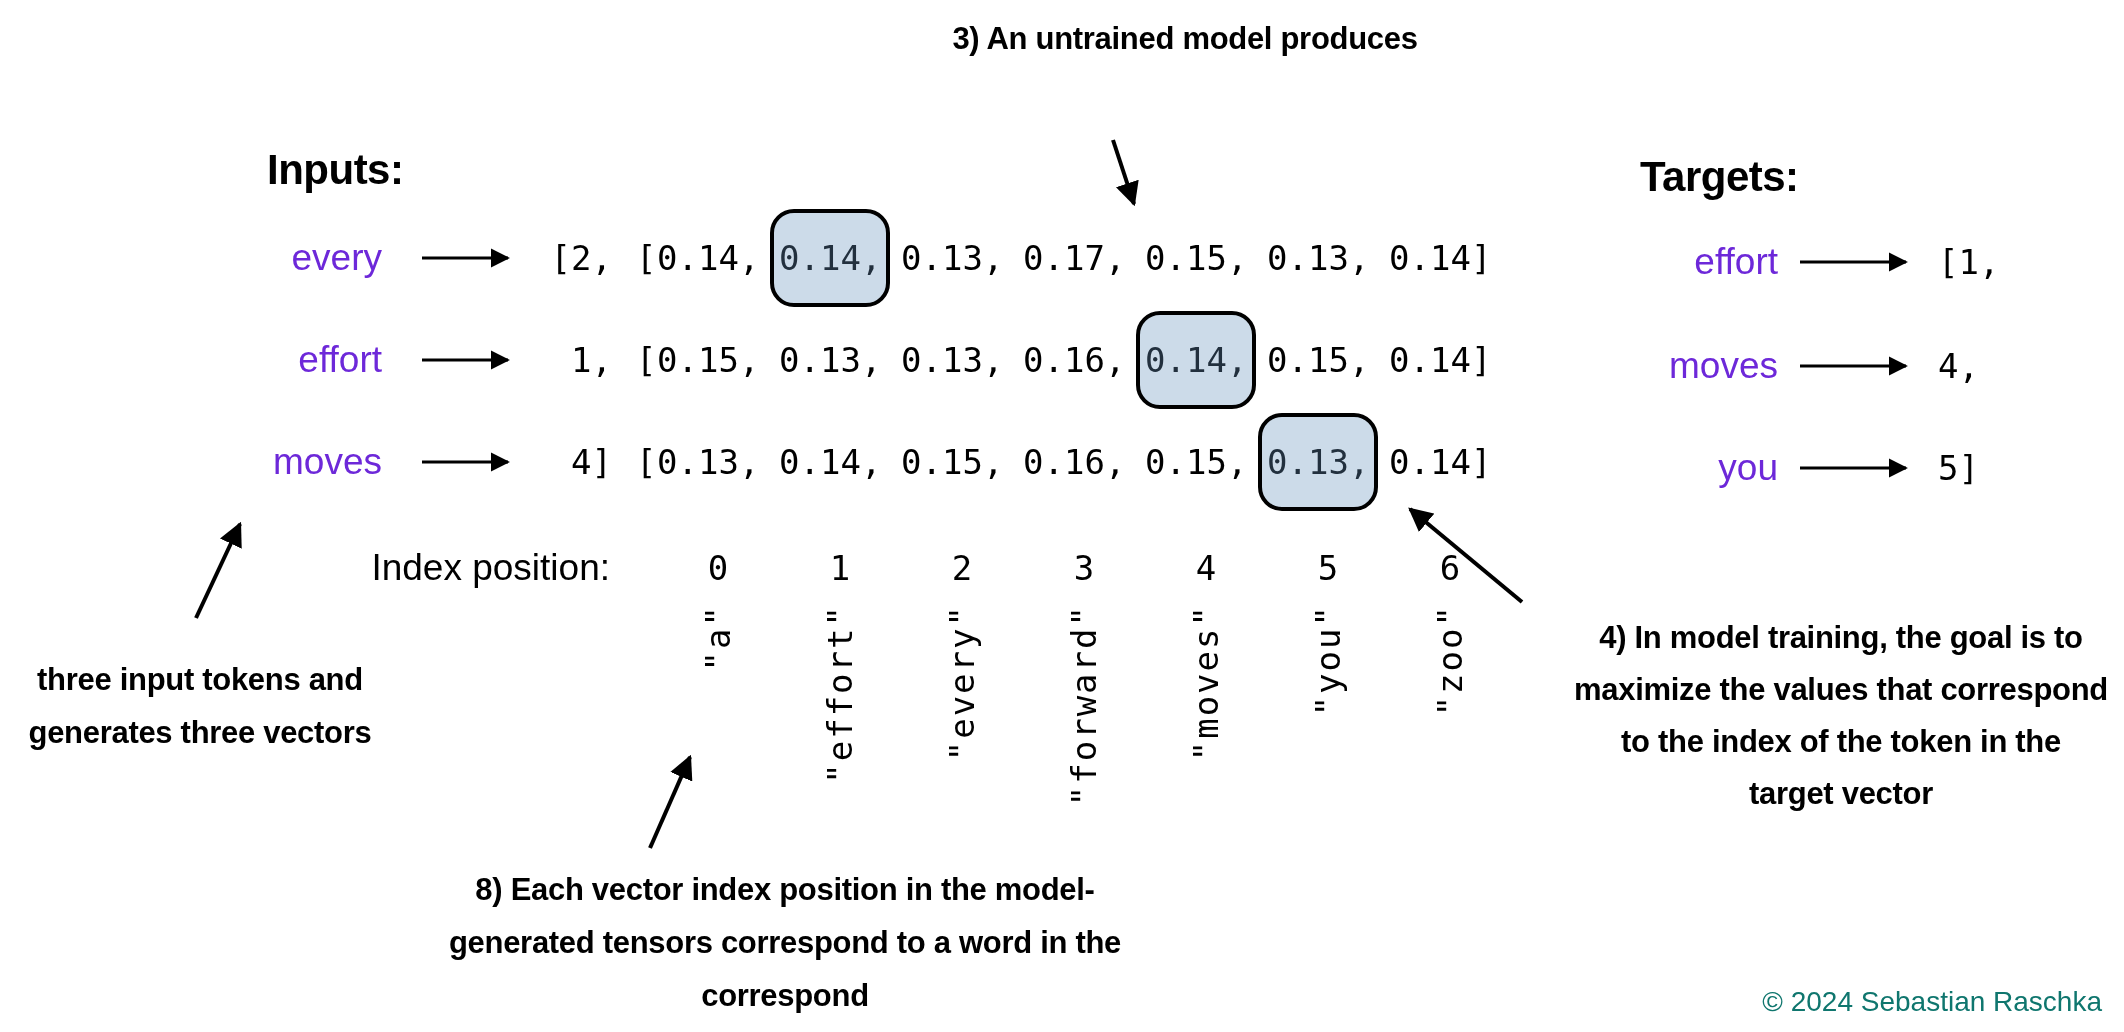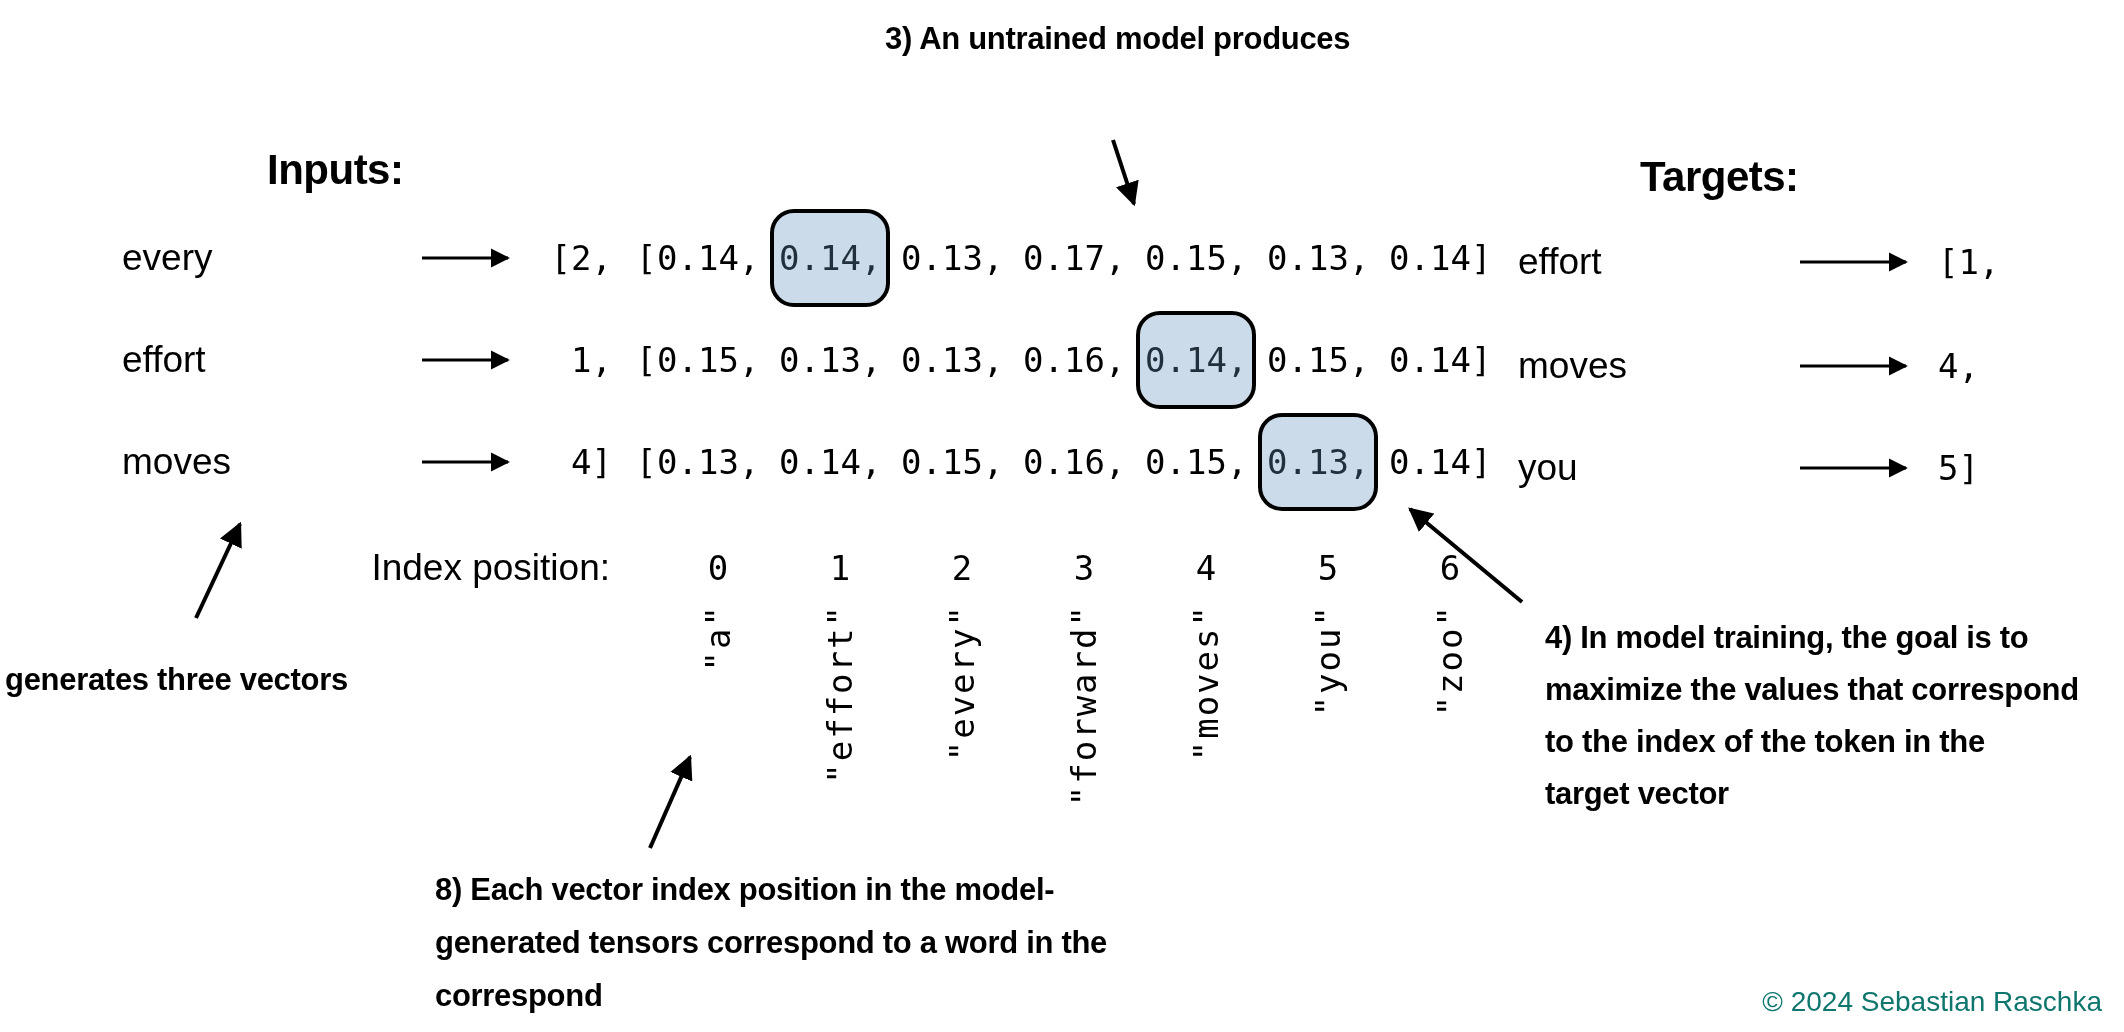--- a/index.html
+++ b/index.html
@@ -8,21 +8,21 @@
     position:relative; width:2124px; height:1032px; overflow:hidden;
     font-family:"Liberation Sans", sans-serif; color:#000;
   }
   .mono { font-family:"DejaVu Sans Mono", monospace; }
   .abs { position:absolute; }
 
   
   .sec-label { font-size:42px; font-weight:700; letter-spacing:-0.5px; }
 
   
-  .token { font-size:37px; line-height:48px; width:260px; color:#000000; }
+  .token { font-size:37px; line-height:48px; width:260px; text-align:right; color:#6d28d9; }
 
   
   .tok-id { font-size:34px; line-height:48px; width:90px; text-align:right; }
 
   
   .vec-row { left:636px; height:56px; display:flex; align-items:center; font-size:34px; }
   .vbr   { display:inline-block; width:21px; }
   .vcell { display:inline-block; width:122px; position:relative; }
   .vcell.hl { z-index:0; color:var(--highlight-text,#22303e); }
   .vcell.hl::before {
@@ -41,21 +41,21 @@
 
   
   .vocab-row { left:657px; top:604px; display:flex; align-items:flex-start; }
   .vocab-col { width:122px; display:flex; justify-content:center; align-items:flex-start; }
   .vword {
     writing-mode:vertical-rl; transform:rotate(180deg);
     font-size:34px; letter-spacing:2px; white-space:nowrap;
   }
 
   
-  .ann { font-weight:700; font-size:31px; line-height:53px; letter-spacing:-0.3px; }
+  .ann { font-weight:700; font-size:31px; line-height:53px; text-align:center; letter-spacing:-0.3px; }
   #ann3 { left:885px;  top:16px;  width:600px; line-height:46px; }
   #ann1 { left:5px;    top:653px; width:390px; }
   #ann2 { left:435px;  top:863px; width:700px; }
   #ann4 { left:1545px; top:612px; width:592px; line-height:52px; }
 
   #copyright { right:22px; top:986px; font-size:28px; color:#0f766e; }
 
   #arrow-layer { left:0; top:0; pointer-events:none; }
 </style>
 </head>
@@ -185,20 +185,21 @@
   </div>
   <div class="vocab-col">
     <span class="vword mono">"you"</span>
   </div>
   <div class="vocab-col">
     <span class="vword mono">"zoo"</span>
   </div>
 </div>
 
 <div id="ann1" class="abs ann">
+  <div>three input tokens and</div>
   <div>generates three vectors</div>
 </div>
 
 <div id="ann2" class="abs ann">
   <div>8) Each vector index position in the model-</div>
   <div>generated tensors correspond to a word in the</div>
   <div>correspond</div>
 </div>
 
 <div id="ann4" class="abs ann">

